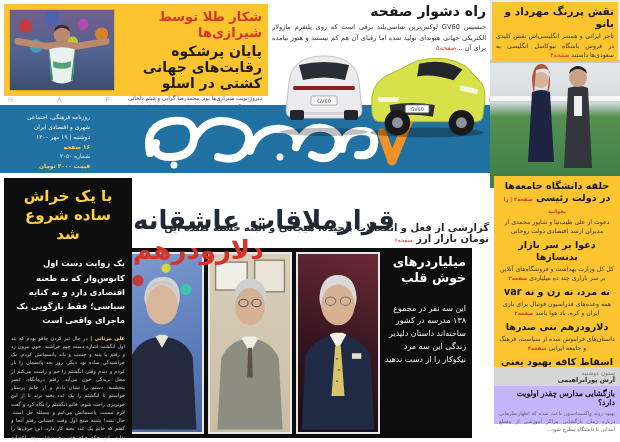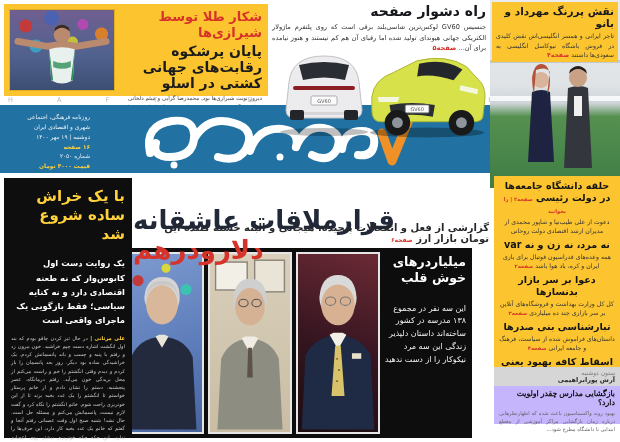--- a/index.html
+++ b/index.html
@@ -21,21 +21,21 @@
   .wrestle-photo svg { position:absolute; inset:0; }
   .wrestle-text { flex:1 1 auto; text-align:right; }
   .wrestle-hl { color:#d6332a; font-weight:bold; font-size:13px; line-height:1.2; }
   .wrestle-sub { color:#1c1c1c; font-weight:bold; font-size:14px; margin-top:3px; }
   .wrestle-body { color:#3a3a3a; font-size:5.6px; line-height:1.55; margin-top:3px; text-align:justify; }
 
   
   .genesis { position:absolute; left:272px; top:3px; width:214px; height:96px; text-align:right; }
   .genesis-hl { font-size:14px; font-weight:bold; color:#16181c; }
   .genesis-body { font-size:6.6px; color:#333; line-height:1.6; margin-top:3px; text-align:justify; }
-  .pageref { color:#d6332a; font-weight:bold; }
+  .pageref { color:#d6332a; font-weight:normal; }
 
   .car { position:absolute; z-index:6; }
   .car-white { left:274px; top:44px; width:100px; height:94px; }
   .car-yellow { left:362px; top:40px; width:128px; height:102px; z-index:7; }
 
   
   .couple { position:absolute; left:490px; top:0; width:130px; height:188px; overflow:hidden;
       background:linear-gradient(180deg,#e9ebee 0%, #dfe3e6 45%, #cdd4d8 55%, #55904f 62%, #3f7d46 100%); }
   .couple svg { position:absolute; inset:0; }
   .couple-box { position:absolute; left:2px; top:2px; right:2px; height:60px; background:#fcc52f; padding:3px 4px; text-align:right; z-index:3; }
@@ -70,21 +70,21 @@
   .p1 { background:
         radial-gradient(circle at 20% 15%, #c33a3a 0 5px, transparent 6px),
         radial-gradient(circle at 55% 8%, #d8d83a 0 4px, transparent 5px),
         radial-gradient(circle at 80% 20%, #3ac3b0 0 5px, transparent 6px),
         linear-gradient(160deg,#7e9bd0,#5a7ab8 60%,#48649c); }
   .p2 { background:linear-gradient(180deg,#d9cfba,#c9bda4); }
   .p3 { background:linear-gradient(200deg,#6b2a35,#33141f 55%,#1d0c12); }
 
   
   .scratch { position:absolute; left:4px; top:178px; width:128px; height:260px; background:#0e0e0e; padding:9px 7px 6px; text-align:right; }
-  .scratch-hl { color:#ffd23c; font-weight:bold; font-size:15px; line-height:1.25; }
+  .scratch-hl { color:#ffd23c; font-weight:bold; font-size:15px; line-height:1.25;text-align:center; }
   .scratch-lede { color:#ffffff; font-weight:bold; font-size:8.4px; line-height:1.7; margin-top:13px; }
   .scratch-body { color:#c9c9c9; font-size:5.1px; line-height:1.62; margin-top:6px; text-align:justify; }
   .scratch-byline { color:#ffd23c; font-weight:bold; }
 
   
   .ycol { position:absolute; left:494px; top:176px; width:126px; height:202px; background:#fcc52f; padding:4px 5px; text-align:center; }
   .ycol .it { margin-bottom:3px; }
   .ycol .t { font-size:9.6px; font-weight:bold; color:#141414; line-height:1.25; }
   .ycol .tag { font-size:5.2px; color:#d6332a; font-weight:bold; }
   .ycol .b { font-size:6.2px; color:#333; line-height:1.5; margin-top:1px; }
@@ -265,29 +265,29 @@
       <span class="scratch-byline">علی مرتانی | </span><span>در حال تیز کردن چاقو بودم که بند اول انگشت اشاره دست چپم خراشید. خون بیرون زد و رفتم با پنبه و چسب و باند پانسمانش کردم. یک خراشیدگی ساده بود دیگر. روز بعد پانسمان را باز کردم و دیدم وقتی انگشتم را خم و راست می‌کنم از محل بریدگی خون می‌آید. رفتم درمانگاه. عصر پنجشنبه. دستم را نشان دادم و از خانم پرستار خواستم تا انگشتم را یک عدد بخیه بزند تا از این خونریزی راحت شوم. خانم انگشتم را نگاه کرد و گفت لازم نیست، پانسمانش می‌کنم و مسئله حل است. حال نشد! شنبه صبح اول وقت عصبانی رفتم آنجا و گفتم که خانم یک عدد بخیه کار دارد، این حرف‌ها را ندارد. این چکه چکه خونریزی بیشتر روی اعصابم است. خانم با تعجب پانسمان را باز کرد و اتاق را ترک کرد و ادامه...</span>
     </div>
   </div>
 
   <div class="ycol">
     <div class="it">
       <div class="t"><span>حلقه دانشگاه جامعه‌ها در دولت رئیسی</span> <span class="tag">صفحه۲ | را بخوانید</span></div>
       <div class="b">دعوت از علی طیب‌نیا و شاپور محمدی از مدیران ارشد اقتصادی دولت روحانی</div>
     </div>
     <div class="it">
+      <div class="t">دعوا بر سر بازار بدنسازها</div>
+      <div class="b"><span>کل کل وزارت بهداشت و فروشگاه‌های آنلاین بر سر بازاری چند ده میلیاردی </span><span class="tag">صفحه۳</span></div>
+    </div>
+    <div class="it">
       <div class="t">نه مرد، نه زن و نه var</div>
       <div class="b"><span>همه وعده‌های فدراسیون فوتبال برای بازی ایران و کره، باد هوا باشد </span><span class="tag">صفحه۲</span></div>
     </div>
     <div class="it">
-      <div class="t">دعوا بر سر بازار بدنسازها</div>
-      <div class="b"><span>کل کل وزارت بهداشت و فروشگاه‌های آنلاین بر سر بازاری چند ده میلیاردی </span><span class="tag">صفحه۳</span></div>
-    </div>
-    <div class="it">
-      <div class="t">تبارشناسی بنی صدرها</div>
+      <div class="t">دلارودرهم بنی صدرها</div>
       <div class="b"><span>داستان‌های فراموش شده از سیاست، فرهنگ و جامعه ایرانی </span><span class="tag">صفحه۴</span></div>
     </div>
     <div class="it">
       <div class="t"><span>اسقاط کافه بهبود یعنی چه؟</span> <span class="tag">صفحه۸ | را بخوانید</span></div>
     </div>
   </div>
 
   <div class="monday">
     <div class="monday-head">
       <div class="monday-kicker">ستون دوشنبه</div>

